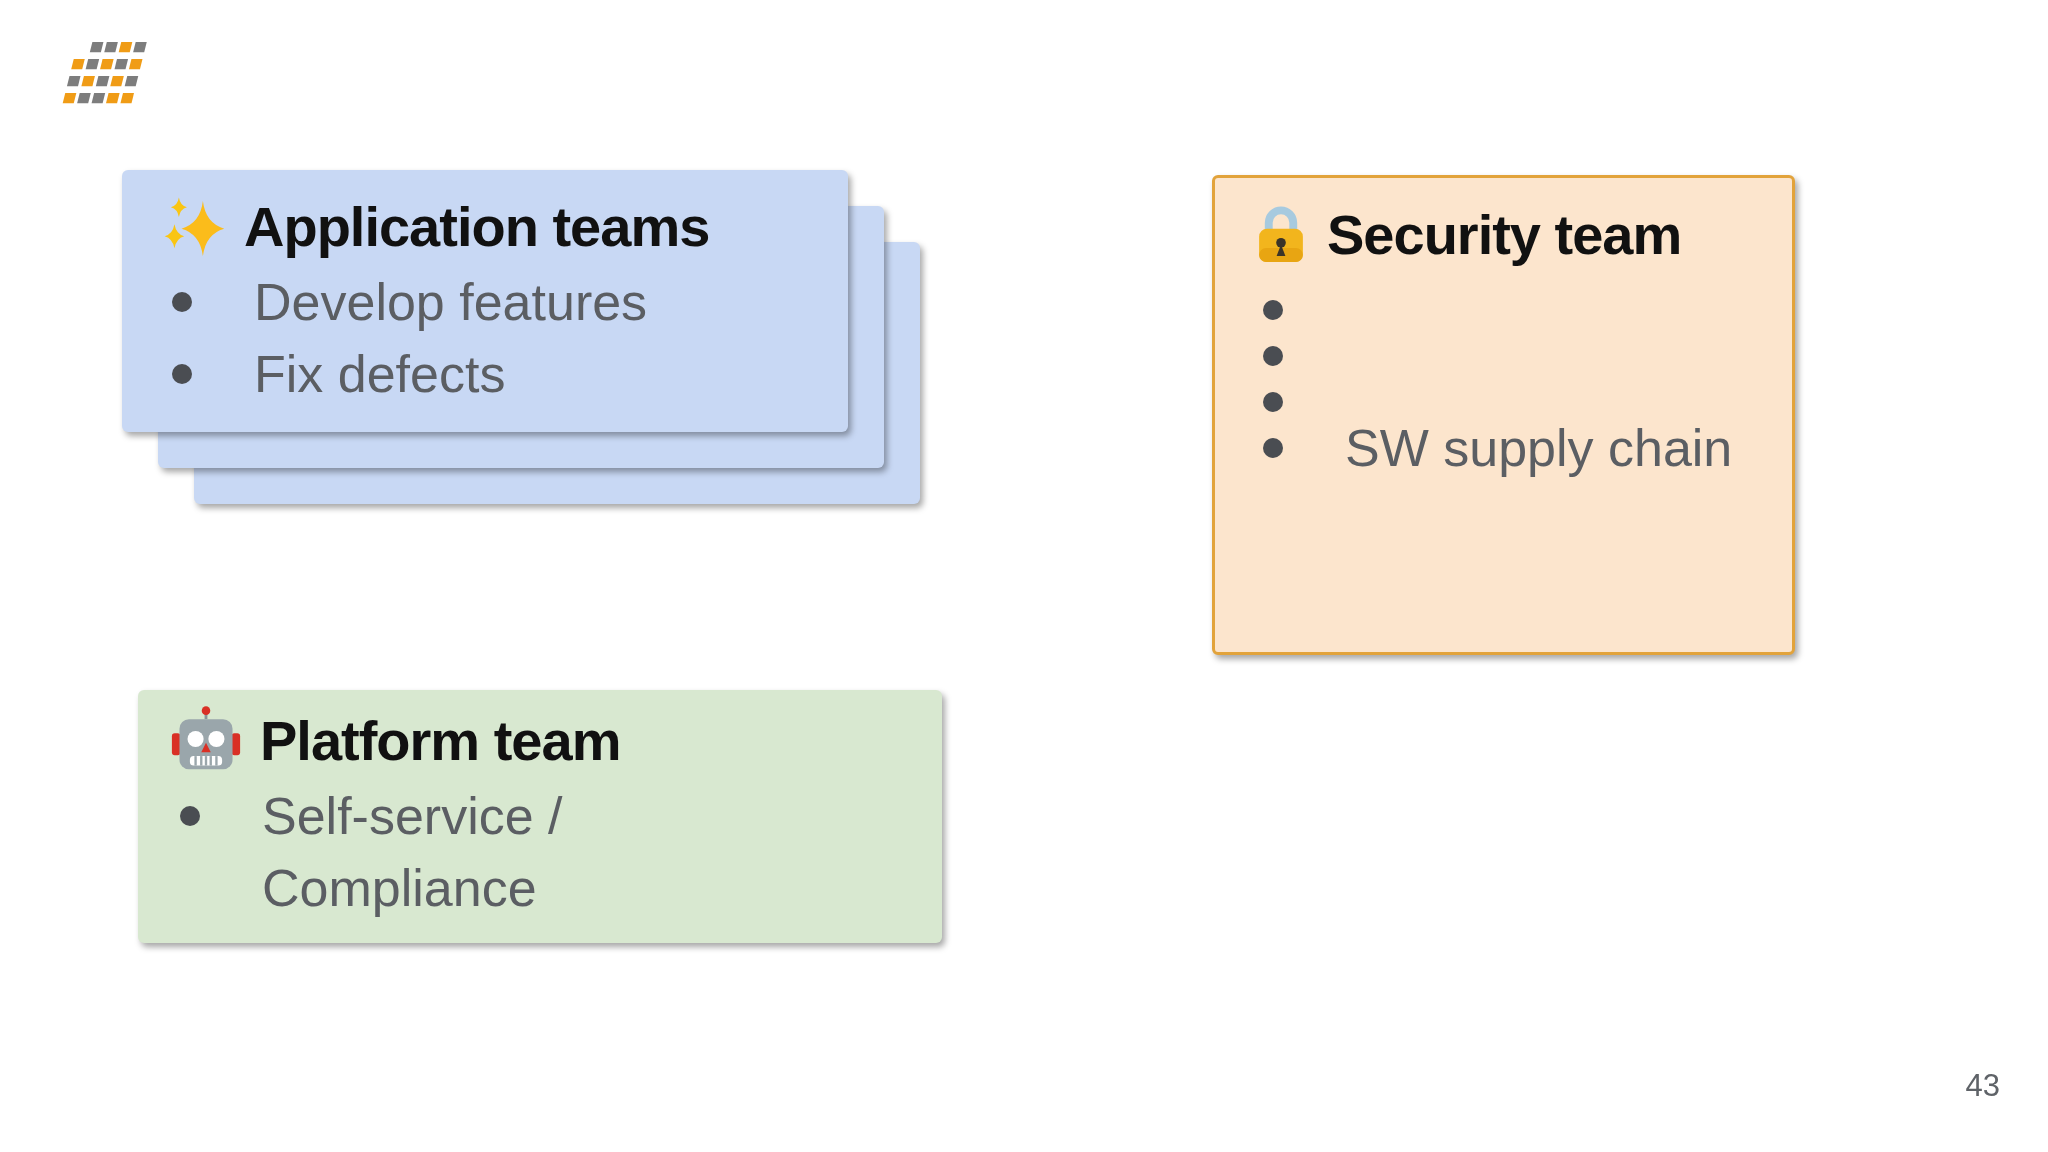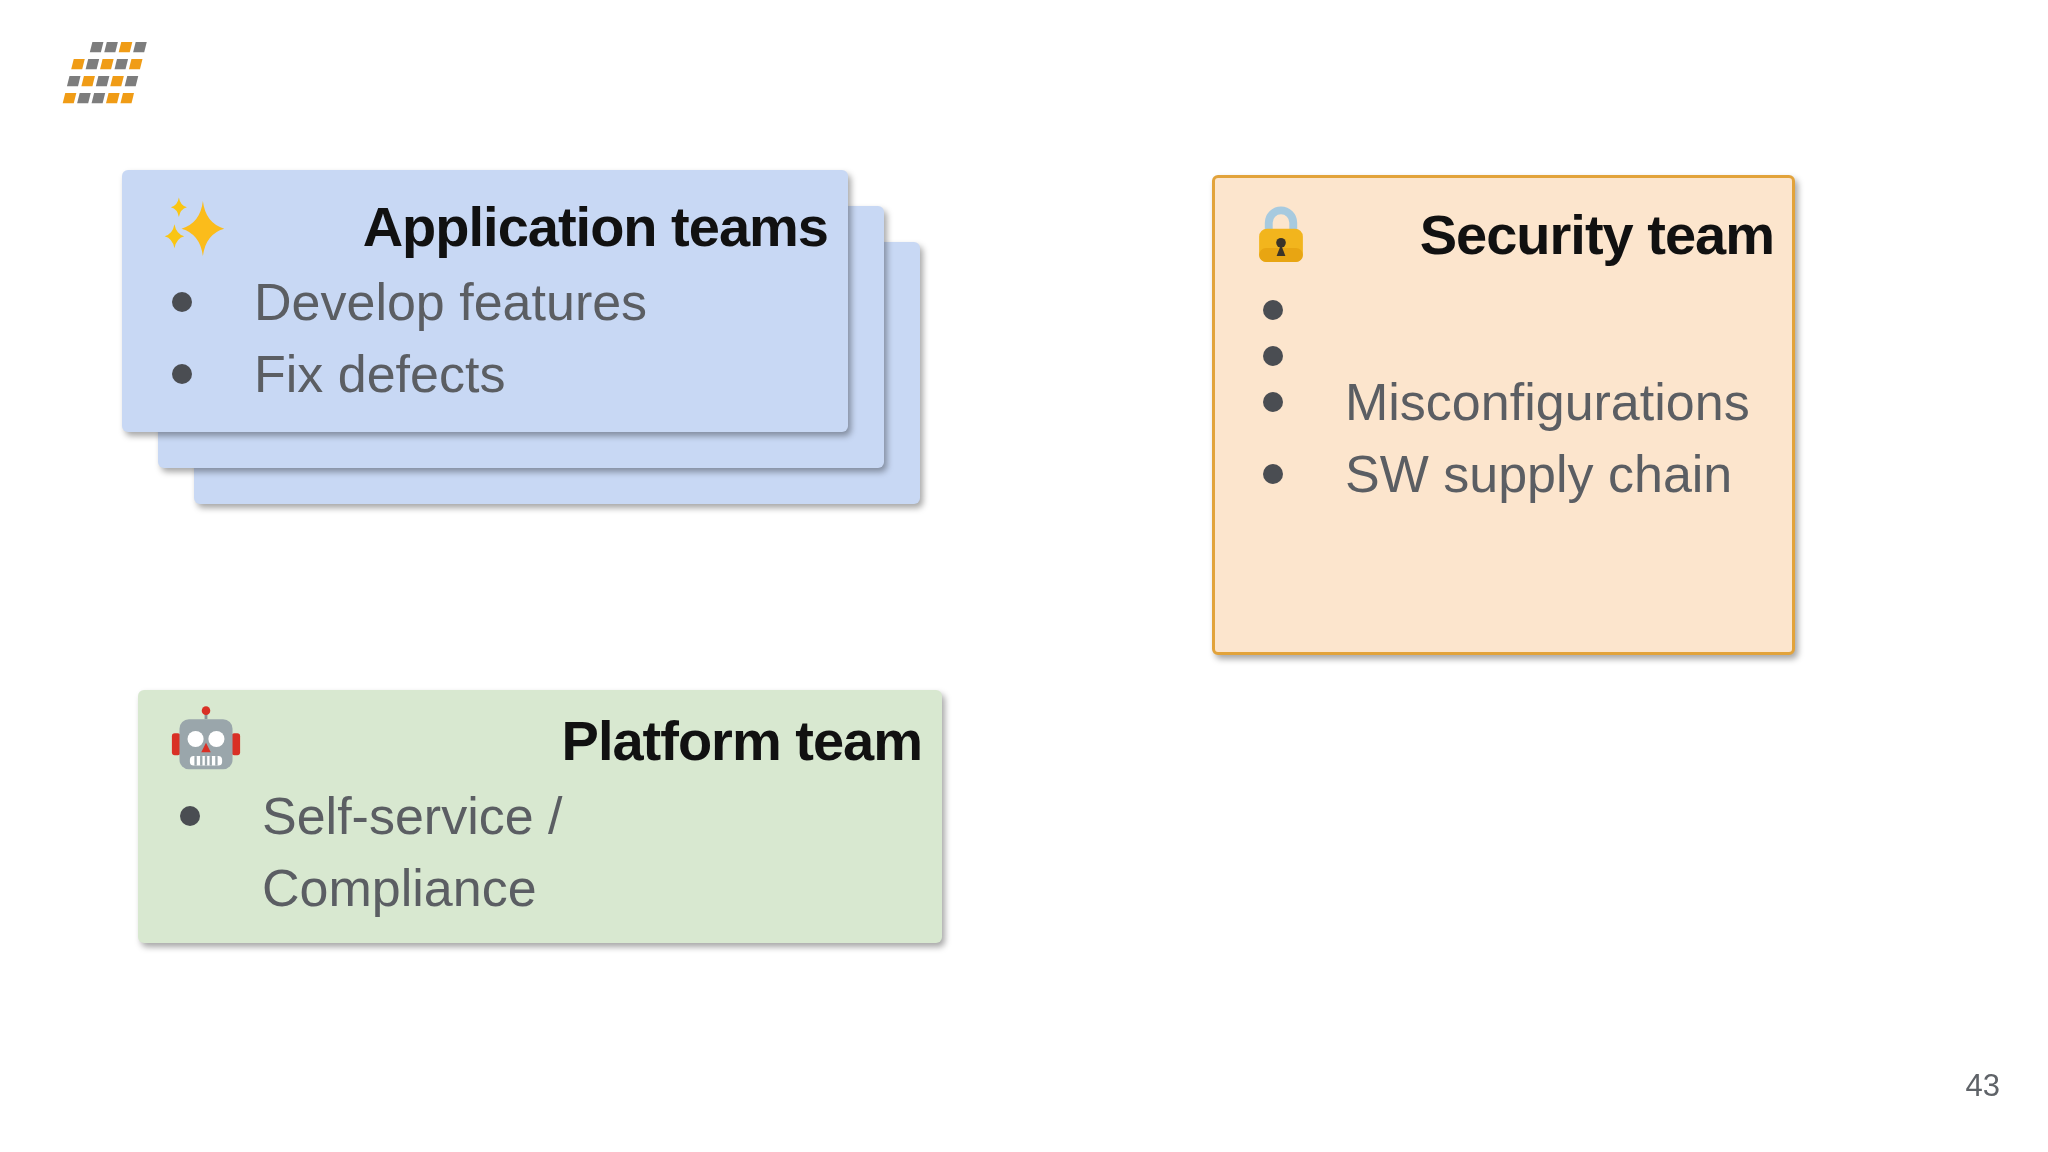--- a/index.html
+++ b/index.html
@@ -51,21 +51,20 @@
   .app-back-1 { left: 158px; top: 206px; z-index: 2; }
   .app-back-2 { left: 194px; top: 242px; z-index: 1; }
   .card-sec   { left: 1212px; top: 175px; width: 583px; height: 480px; z-index: 3; padding: 16px 18px 0 38px; }
   .card-plat  { left: 138px; top: 690px; width: 804px; height: 253px; z-index: 3; padding: 10px 20px 0 32px; }
 
   .title-row {
     display: flex;
     align-items: center;
     gap: 18px;
     min-height: 80px;
-    justify-content: space-between;
   }
   .title-row .icon { flex: none; display: flex; align-items: center; }
   .card-title {
     font-size: 56px;
     font-weight: 700;
     color: var(--title-color, #111111);
     letter-spacing: -1px;
     white-space: nowrap;
   }
   .bullets { list-style: none; }
@@ -166,21 +165,20 @@
   </div>
   <ul class="bullets">
     <li class="bullet">
       <span class="dot"></span>
     </li>
     <li class="bullet">
       <span class="dot"></span>
     </li>
     <li class="bullet">
       <span class="dot"></span>
-      <span class="bullet-text">Misconfigurations</span>
     </li>
     <li class="bullet">
       <span class="dot"></span>
       <span class="bullet-text">SW supply chain</span>
     </li>
   </ul>
 </div>
 
 <div class="card card-green card-plat">
   <div class="title-row">

